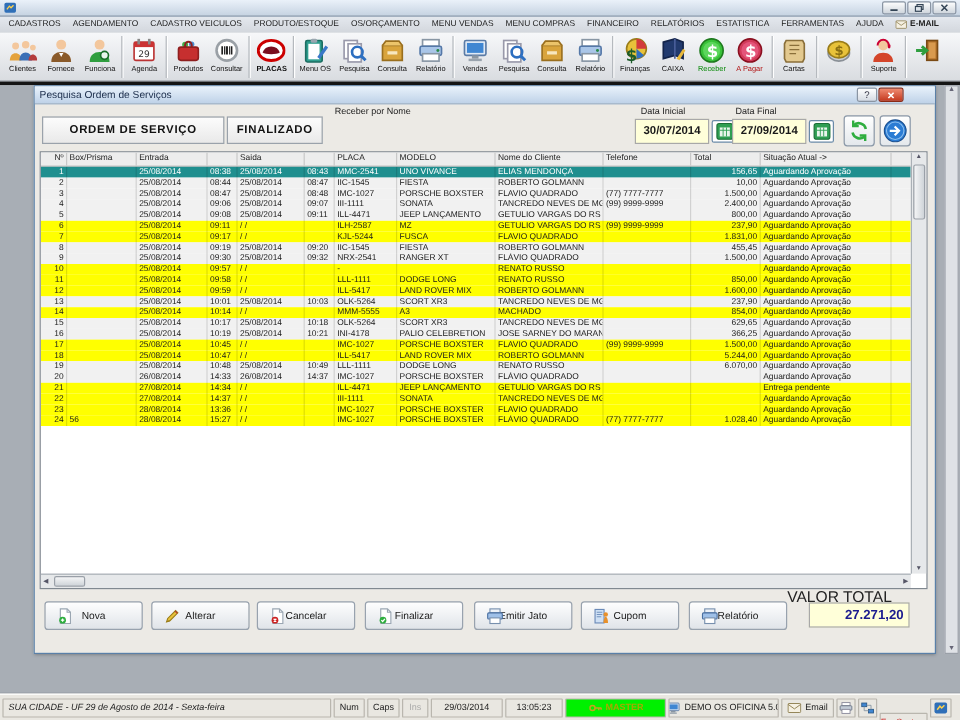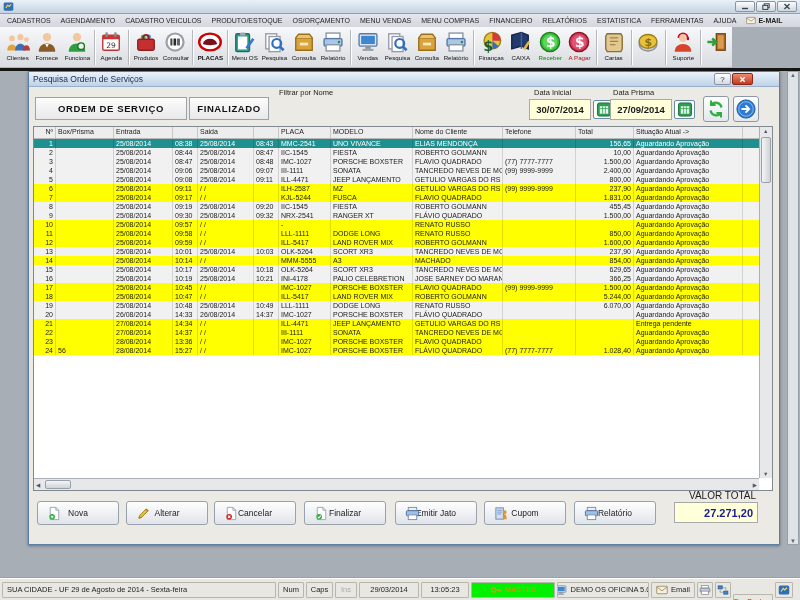--- a/index.html
+++ b/index.html
@@ -12,21 +12,21 @@
   .winbtns{position:absolute;right:3px;top:1px;display:flex;gap:1px;}
   .winbtn{width:20px;height:11px;background:linear-gradient(#fdfdfd,#cfd6dd);border:1px solid #8a95a3;border-radius:2px;display:flex;align-items:center;justify-content:center;box-sizing:border-box;}
   .winbtn svg{width:8px;height:7px;}
   
   .menubar{position:absolute;left:0;top:14px;width:800px;height:13px;background:linear-gradient(#e4e8ee,#d3d7dd);display:flex;align-items:center;padding-left:2px;box-sizing:border-box;}
   .menu-item{font-size:7px;color:#222;padding:0 5px;white-space:nowrap;cursor:default;}
   .menu-item.email{display:flex;align-items:center;gap:2px;font-weight:bold;}
   .menu-item .mico{width:10px;height:9px;display:inline-block;}
   .menu-item .mico svg{width:10px;height:9px;display:block;}
   
-  .toolbar{position:absolute;left:0;top:27px;width:732px;height:41px;background:linear-gradient(#f7f8fa,#d9dce0);border-bottom:1px solid #b0b4b9;display:flex;align-items:stretch;padding:1px 0 0 3px;box-sizing:border-box;}
+  .toolbar{position:absolute;left:0;top:27px;width:800px;height:41px;background:linear-gradient(#f7f8fa,#d9dce0);border-bottom:1px solid #b0b4b9;display:flex;align-items:stretch;padding:1px 0 0 3px;box-sizing:border-box;}
   .tb-item{width:32px;display:flex;flex-direction:column;align-items:center;justify-content:flex-start;padding-top:2px;cursor:default;}
   .tb-ico{width:26px;height:24px;display:flex;align-items:center;justify-content:center;}
   .tb-ico svg{width:24px;height:22px;display:block;}
   .tb-label{font-size:6.5px;color:#111;white-space:nowrap;line-height:8px;transform:scale(.95);}
   .tb-sep{width:1px;background:#b5b9be;margin:2px 2px;box-shadow:1px 0 0 #fff;}
   .blackstrip{position:absolute;left:0;top:68px;width:800px;height:3px;background:#151515;}
   
   .mdi{position:absolute;left:0;top:71px;width:800px;height:507px;background:#a8aeb5;}
   .mdi-vscroll{position:absolute;right:1px;top:0;width:12px;height:474px;background:#dfe2e6;border:1px solid #9aa0a8;box-sizing:border-box;font-size:6px;color:#667;display:flex;flex-direction:column;justify-content:space-between;align-items:center;}
   
@@ -57,21 +57,21 @@
   .gc{font-size:7px;line-height:9px;box-sizing:border-box;border-right:1px solid rgba(0,0,0,.13);padding:0 2px;white-space:nowrap;overflow:hidden;}
   .vscroll{position:absolute;right:0;top:0;width:13px;bottom:12px;background:#e6e8ea;border-left:1px solid #aab0b6;box-sizing:border-box;}
   .vthumb{position:absolute;left:1px;top:10px;width:10px;height:46px;background:linear-gradient(90deg,#f4f5f6,#cfd4d9);border:1px solid #9aa0a8;border-radius:2px;box-sizing:border-box;}
   .hscroll{position:absolute;left:0;bottom:0;right:13px;height:12px;background:#e6e8ea;border-top:1px solid #aab0b6;box-sizing:border-box;}
   .hthumb{position:absolute;left:11px;top:1px;width:26px;height:9px;background:linear-gradient(#f4f5f6,#cfd4d9);border:1px solid #9aa0a8;border-radius:2px;box-sizing:border-box;}
   .sarrow{position:absolute;font-size:5.5px;color:#556;}
   
   .act-btn{position:absolute;top:414px;width:82px;height:24px;background:linear-gradient(#fefefe,#e0e4e9);border:1px solid #98a2ae;border-radius:3px;box-sizing:border-box;display:flex;align-items:center;justify-content:center;font-size:8.5px;color:#1a1a1a;}
   .act-btn .aico{position:absolute;left:9px;width:15px;height:15px;}
   .act-btn .aico svg{width:15px;height:15px;display:block;}
-  .total-label{position:absolute;left:660px;top:403px;font-size:10px;color:#222;}
+  .total-label{position:absolute;left:627px;top:403px;font-size:13px;color:#222;}
   .total-field{position:absolute;left:645px;top:415px;width:84px;height:21px;background:#ffffd9;border:1px solid #a8a8a8;box-sizing:border-box;display:flex;align-items:center;justify-content:flex-end;padding-right:4px;font-size:11px;font-weight:bold;}
   
   .statusbar{position:absolute;left:0;top:578px;width:800px;height:22px;background:#e9e7e1;border-top:1px solid #fff;box-shadow:0 -1px 0 #9aa0a8;display:flex;align-items:center;gap:2px;padding:0 2px;box-sizing:border-box;}
   .sb-seg{height:16px;border:1px solid #b9b6ae;border-radius:1px;background:#e9e7e1;display:flex;align-items:center;justify-content:center;gap:3px;font-size:7.5px;color:#222;box-sizing:border-box;overflow:hidden;white-space:nowrap;}
   .sb-seg .sico{width:12px;height:12px;flex:0 0 auto;}
   .sb-seg .sico svg{width:12px;height:12px;display:block;}
   .sb-left{justify-content:flex-start;padding-left:4px;}
   .sb-muted{color:#aaa;}
   .sb-master{background:#00f000;color:#a8a800;font-weight:bold;}
   .sb-brand{color:#cc2222;}
@@ -400,33 +400,33 @@
       <div class="dlg-close">
           <svg viewBox="0 0 8 8">
             <path d="M1.5 1.5l5 5M6.5 1.5l-5 5" stroke="#fff" stroke-width="1.6"></path>
           </svg>
         </div>
     </div>
     <div class="dlg-body">
       <div class="big-tab" style="left:6px;width:152px;">ORDEM DE SERVIÇO</div>
       <div class="big-tab" style="left:160px;width:80px;">FINALIZADO</div>
 
-      <div class="small-label" style="left:250px;">Filtrar por Nome</div>
+      <div class="small-label" style="left:250px;">Receber por Nome</div>
 
       <div class="small-label" style="left:505px;">Data Inicial</div>
       <div class="datefield" style="left:500px;">30/07/2014</div>
       <div class="calbtn" style="left:564px;">
           <svg viewBox="0 0 16 16">
             <rect x="1" y="1" width="14" height="14" rx="2" fill="#2e9e52" stroke="#1a6e36"></rect>
             <rect x="3.5" y="4.5" width="9" height="8" fill="#e8f5ec"></rect>
             <path d="M3.5 7h9M6.5 4.5v8M9.5 4.5v8" stroke="#2e9e52" stroke-width="0.8"></path>
           </svg>
         </div>
 
-      <div class="small-label" style="left:584px;">Data Prisma</div>
+      <div class="small-label" style="left:584px;">Data Final</div>
       <div class="datefield" style="left:581px;">27/09/2014</div>
       <div class="calbtn" style="left:645px;">
           <svg viewBox="0 0 16 16">
             <rect x="1" y="1" width="14" height="14" rx="2" fill="#2e9e52" stroke="#1a6e36"></rect>
             <rect x="3.5" y="4.5" width="9" height="8" fill="#e8f5ec"></rect>
             <path d="M3.5 7h9M6.5 4.5v8M9.5 4.5v8" stroke="#2e9e52" stroke-width="0.8"></path>
           </svg>
         </div>
 
       <div class="sqbtn" style="left:674px;">
@@ -890,21 +890,21 @@
       <div class="total-field" style="color: rgb(27, 27, 143);">27.271,20</div>
     </div>
   </div>
   <div class="mdi-vscroll">
       <span>▲</span>
       <span>▼</span>
     </div>
 </div>
 
 <div class="statusbar" id="statusbar">
-    <div class="sb-seg sb-left" style="width: 274px; flex: 0 0 274px;">
+    <div class="sb-seg sb-left" style="width: 274px; flex: 0 0 274px; font-style: italic;">
       <span>SUA CIDADE - UF 29 de Agosto de 2014 - Sexta-feira</span>
     </div>
     <div class="sb-seg" style="width: 26px; flex: 0 0 26px;">
       <span>Num</span>
     </div>
     <div class="sb-seg" style="width: 27px; flex: 0 0 27px;">
       <span>Caps</span>
     </div>
     <div class="sb-seg sb-muted" style="width: 22px; flex: 0 0 22px;">
       <span>Ins</span>

